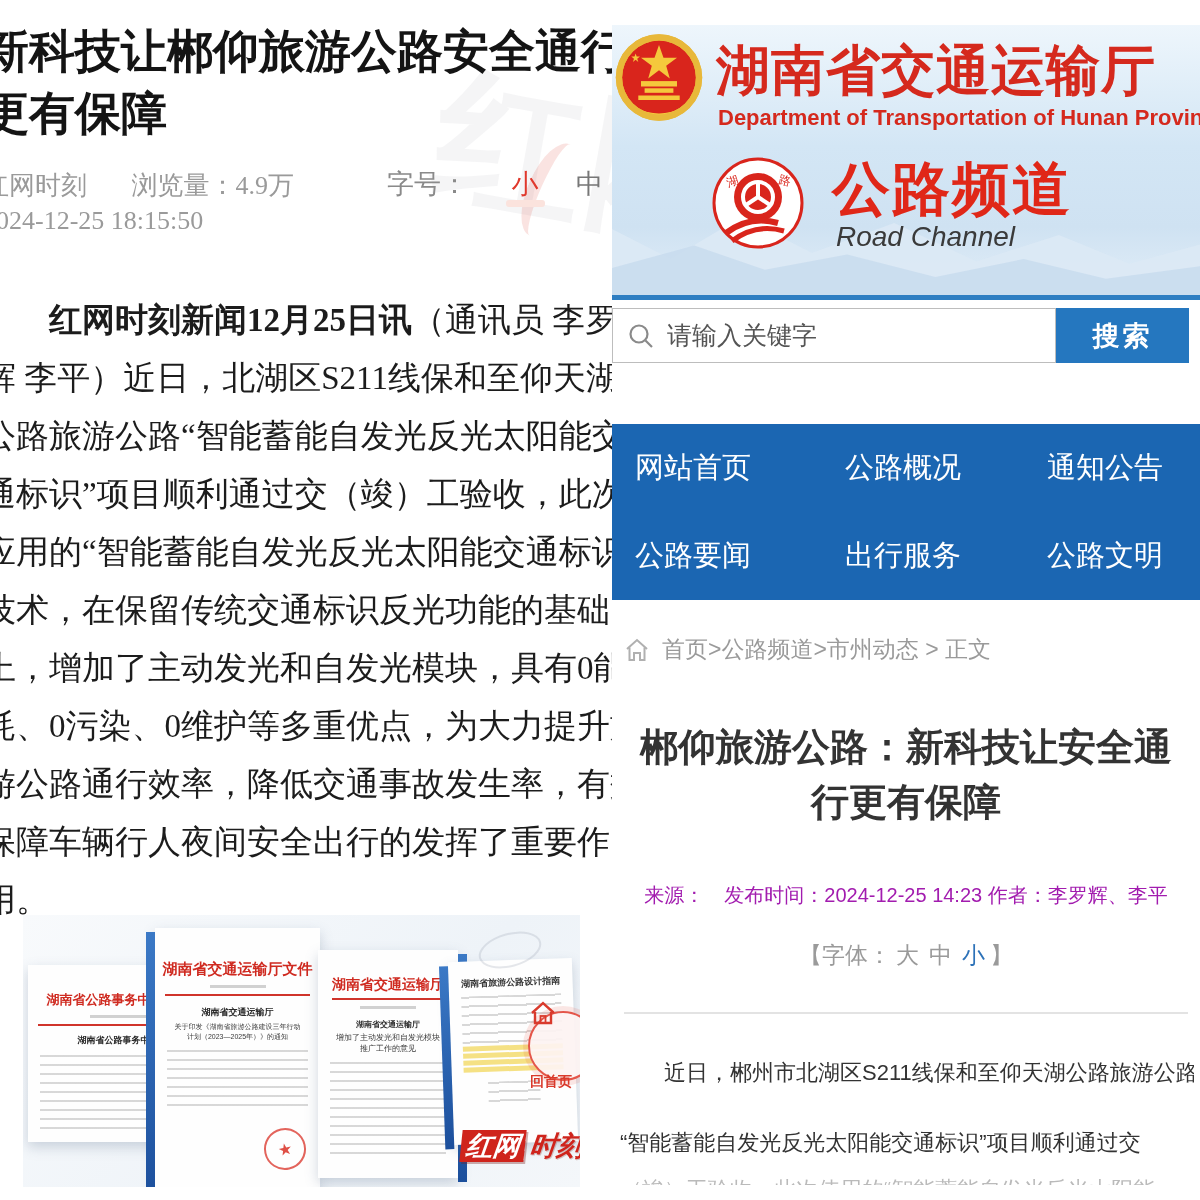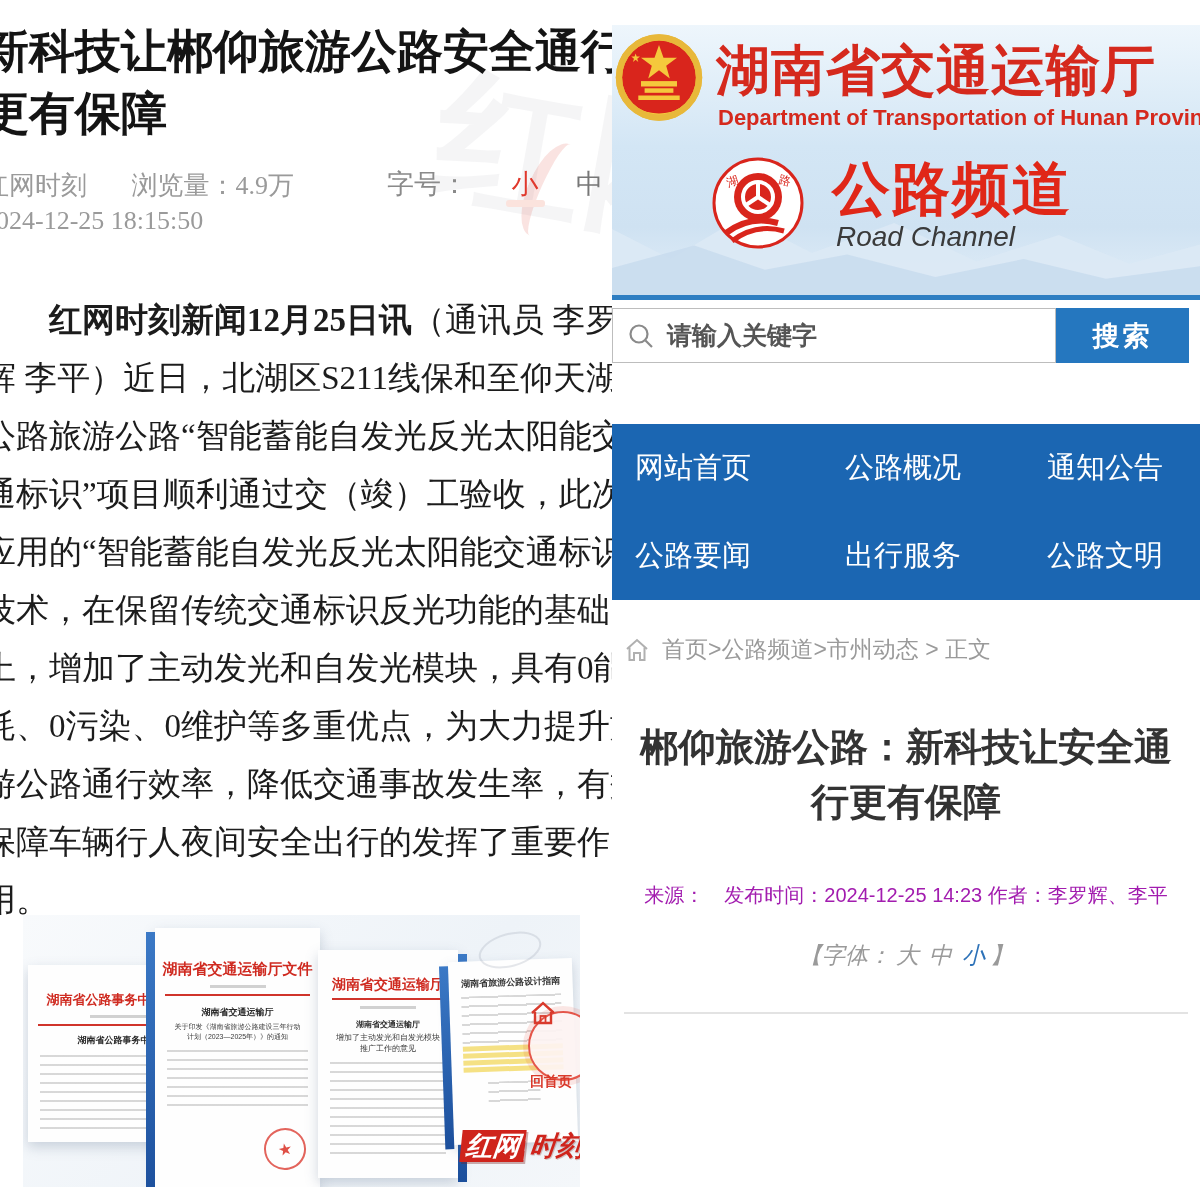--- a/index.html
+++ b/index.html
@@ -98,39 +98,39 @@
   .hdr-en { position:absolute; left:106px; top:80px; color:#d5291d; font-weight:700;
             font-size:22px; white-space:nowrap; }
   .road-logo { position:absolute; left:100px; top:132px; width:92px; height:92px; }
   .chan-cn { position:absolute; left:220px; top:126px; color:#e02718; font-weight:700;
              font-size:58px; white-space:nowrap; letter-spacing:2px; }
   .chan-en { position:absolute; left:224px; top:196px; color:#3a3a3a; font-size:28px; white-space:nowrap;font-style:italic; }
 
   .r-search { position:absolute; left:0; top:300px; width:588px; height:72px; background:#fff; }
   .search-box { position:absolute; left:0; top:8px; width:444px; height:55px; background:#fff;
                 border:1px solid #bdbdbd; display:flex; align-items:center; padding-left:14px; }
-  .search-ph { color:#555; font-size:25px; margin-left:12px;font-weight:bold; }
+  .search-ph { color:#555; font-size:25px; margin-left:12px; }
   .search-btn { position:absolute; left:444px; top:8px; width:133px; height:55px; background:#2577bf;
                 color:#fff; font-size:27px; font-weight:700; display:flex; align-items:center;
                 justify-content:center; letter-spacing:3px; }
 
   .r-nav { position:absolute; left:0; top:424px; width:588px; height:176px; background:#1b66b2;
            display:grid; grid-template-columns:210px 202px 1fr; grid-template-rows:88px 88px;
            align-items:center; padding-left:23px; }
   .r-nav .nav-item { color:#fff; font-size:29px; cursor:pointer; }
 
   .r-crumb { position:absolute; left:12px; top:634px; display:flex; align-items:center; gap:12px;
              color:#9a9a9a; font-size:23px; }
 
   .r-title { position:absolute; left:0; top:720px; width:588px; text-align:center;
              font-weight:700; font-size:38px; line-height:55px; color:#333; }
   .r-meta { position:absolute; left:0; top:882px; width:588px; text-align:center;
             color:#a21caf; font-size:20px; white-space:nowrap; }
   .r-fontrow { position:absolute; left:0; top:940px; width:588px; text-align:center;
-               color:#9a9a9a; font-size:23px;font-style:italic; }
+               color:#9a9a9a; font-size:23px; }
   .r-fontrow .fz { margin:0 5px; }
   .r-fontrow .fz-small { color:#2d72b8; }
   .r-divider { position:absolute; left:12px; right:12px; top:1012px; border-top:2px solid #e3e3e3; }
 
   .r-body { position:absolute; left:8px; top:1038px; width:574px; color:#333; font-size:22px; }
   .r-body .rln { height:70px; line-height:70px; white-space:nowrap; overflow:hidden; }
   .r-body .rln.first { text-indent:44px; }
   .r-body .rln.cut { height:7px; line-height:24px; opacity:.5; color:#777; }
 
   svg { display:block; }
@@ -307,15 +307,20 @@
     </div>
 
     <div class="r-meta">来源：　发布时间：2024-12-25 14:23 作者：李罗辉、李平</div>
 
     <div class="r-fontrow">
       <span>【字体：</span><span class="fz">大</span><span class="fz">中</span><span class="fz fz-small">小</span><span>】</span>
     </div>
 
     <div class="r-divider"></div>
 
+    <div class="r-body">
+      <div class="rln first">近日，郴州市北湖区S211线保和至仰天湖公路旅游公路</div>
+      <div class="rln">“智能蓄能自发光反光太阳能交通标识”项目顺利通过交</div>
+      <div class="rln cut">（竣）工验收，此次使用的“智能蓄能自发光反光太阳能</div>
+    </div>
 
   </div>
 </div>
 
 </body></html>

